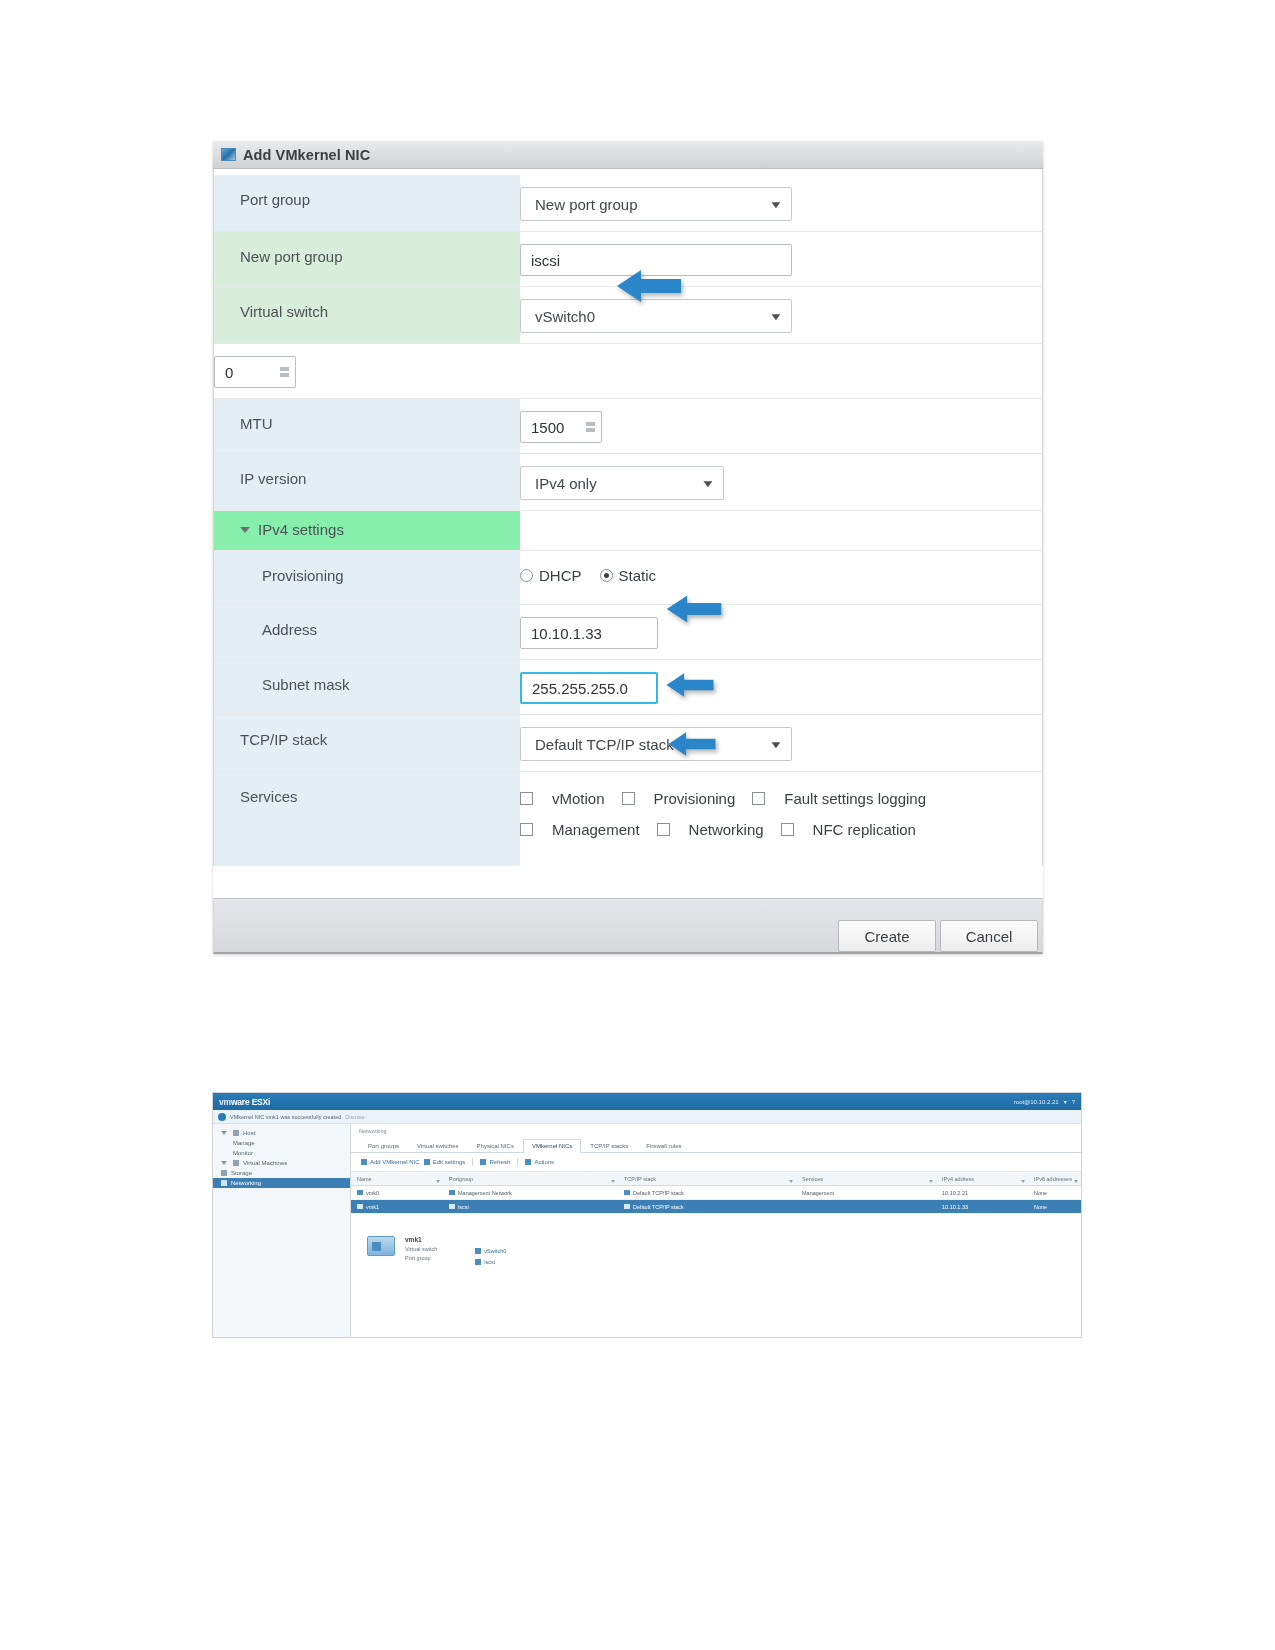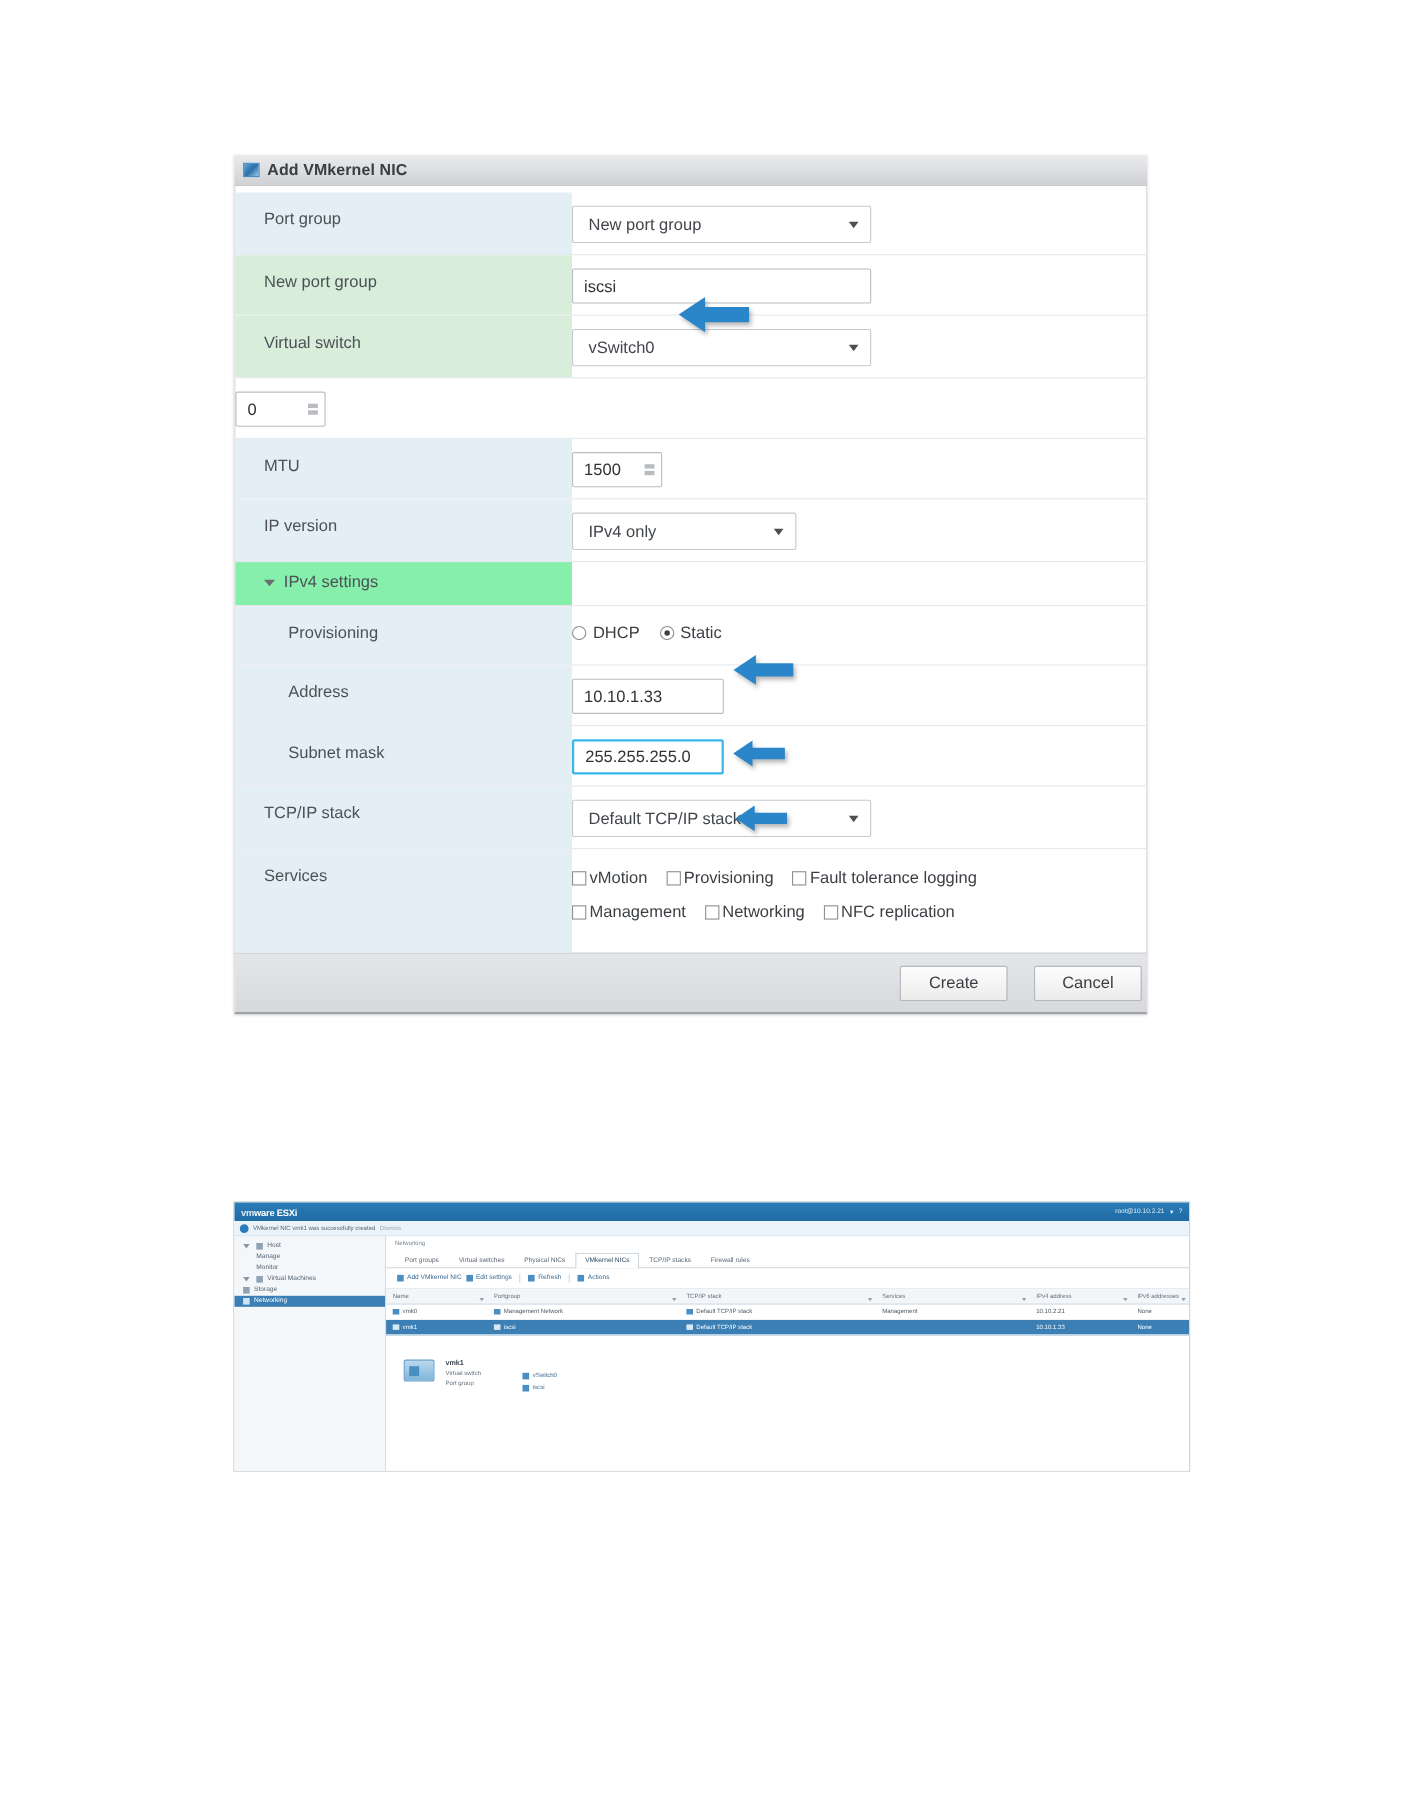--- a/index.html
+++ b/index.html
@@ -146,34 +146,35 @@
   .radio-lbl { font-size: 15px; color: #3b3f44; margin-right: 12px; }
 
   .svc-rows { padding-top: 6px; }
   .svc-line { display: flex; align-items: center; margin-bottom: 14px; }
   .cb {
     width: 13px; height: 13px;
     border: 1px solid #8b8f94; background: #fff;
     display: inline-block; margin-right: 3px;
     flex: 0 0 auto;
   }
-  .svc-item { display: flex; align-items: center; margin-right: 17px; }
+  .svc-item { display: flex; align-items: center; margin-right: 17px; gap: 16px; }
   .svc-item span { font-size: 15px; color: #3b3f44; white-space: nowrap; }
 
   .dialog-footer {
     height: 56px;
     background: linear-gradient(to bottom,#e4e6e9 0%, #d6d8dc 100%);
     border-top: 1px solid #c3c6ca;
     border-left: 1px solid #d6d8db;
     border-right: 1px solid #d6d8db;
     border-bottom: 2px solid #9fa3a8;
-    display: flex; align-items: center;
+    display: flex; align-items: flex-end;
     justify-content: flex-end;
     padding-right: 4px;
-    gap: 24px;
+    gap: 4px;
+    margin-top: 32px;
   }
   .btn {
     min-width: 98px; height: 32px;
     background: linear-gradient(to bottom,#fdfdfd 0%, #ececec 100%);
     border: 1px solid #b4b7bb;
     border-radius: 2px;
     font-size: 15px; color: #3a3d42;
     display: flex; align-items: center; justify-content: center;
   }
 
@@ -476,21 +477,21 @@
             <span class="svc-item">
               <span class="cb"></span>
               <span>vMotion</span>
             </span>
             <span class="svc-item">
               <span class="cb"></span>
               <span>Provisioning</span>
             </span>
             <span class="svc-item">
               <span class="cb"></span>
-              <span>Fault tolerance logging</span>
+              <span>Fault settings logging</span>
             </span>
           </div>
           <div class="svc-line">
             <span class="svc-item">
               <span class="cb"></span>
               <span>Management</span>
             </span>
             <span class="svc-item">
               <span class="cb"></span>
               <span>Networking</span>

